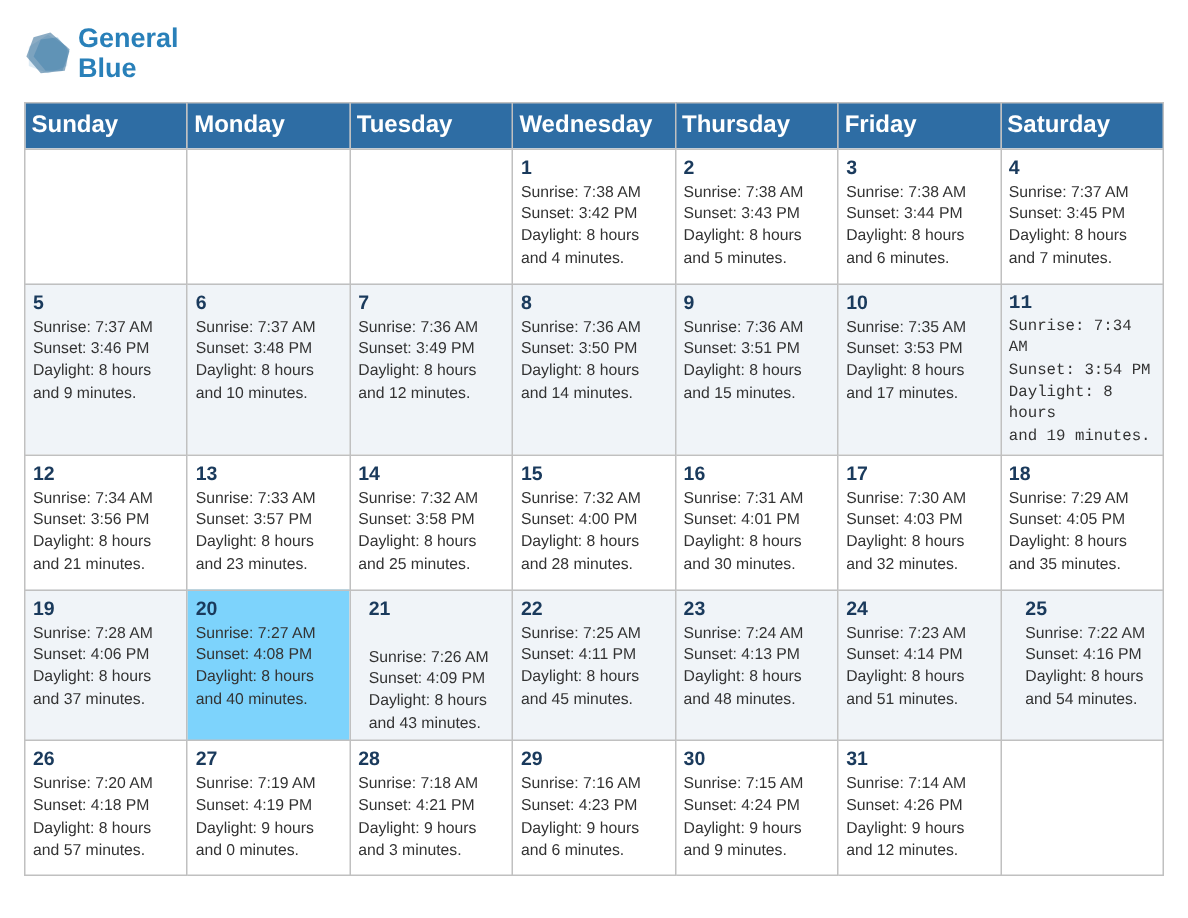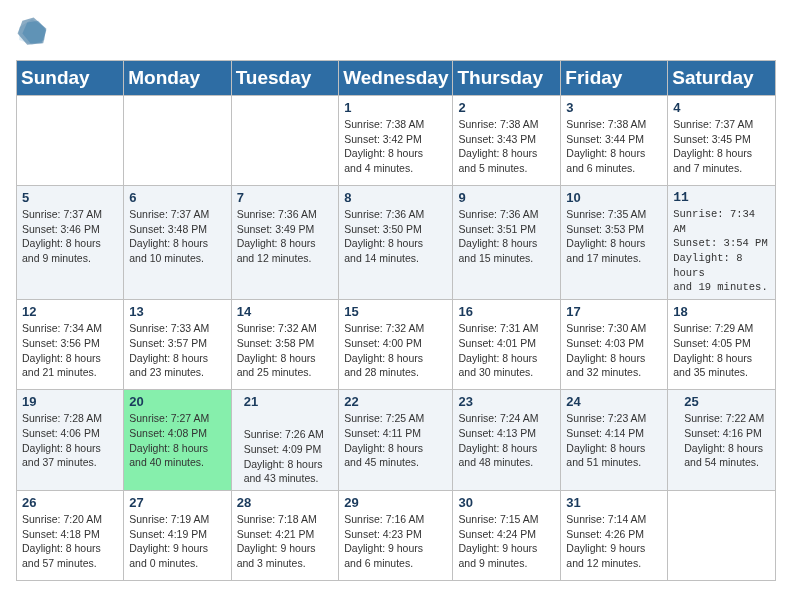--- a/index.html
+++ b/index.html
@@ -49,21 +49,21 @@
     .calendar {
       width: 100%;
       border-collapse: collapse;
       font-size: 11px;
     }
     .calendar th {
       background: #2e6da4;
       color: #fff;
       padding: 6px 4px;
       text-align: left;
-      font-size: 19px;
+      font-size: 16px;
       font-weight: bold;
       border: 1px solid #c0c0c0;
     }
     .calendar td {
       border: 1px solid #c0c0c0;
       vertical-align: top;
       padding: 4px 5px;
       width: calc(100% / 7);
       background: #fff;
       min-height: 90px;
@@ -90,20 +90,25 @@
 </head>
 <body>
 
 <div class="header">
   <div class="logo">
     <svg class="logo-icon" viewBox="0 0 40 40">
       <polygon points="20,4 36,14 36,30 20,36 4,30 4,14" fill="#2980b9" opacity="0.15"></polygon>
       <polygon points="28,6 38,18 32,34 18,34 8,22 14,8" fill="#2980b9" opacity="0.3"></polygon>
       <polygon points="22,2 38,16 34,34 14,36 2,22 8,6" fill="#1a5a8a" opacity="0.5"></polygon>
     </svg>
+    <div>
+      <div class="logo-text">
+        <span>General</span><br><span style="color:#2980b9">Blue</span>
+      </div>
+    </div>
   </div>
   <div class="title-block">
     <div class="month-title"></div>
     <div class="location"></div>
   </div>
 </div>
 
 <table class="calendar">
   <thead>
     <tr id="weekday-header">
@@ -253,21 +258,21 @@
         </td>
       </tr>
       <tr>
         <td style="background: rgb(240, 244, 248);">
           <div class="day-num">19</div>
           <div class="day-info" style="white-space: pre-line;">Sunrise: 7:28 AM
 Sunset: 4:06 PM
 Daylight: 8 hours
 and 37 minutes.</div>
         </td>
-        <td style="background: #86efac;">
+        <td style="background: #7dd3fc;">
           <div class="day-num">20</div>
           <div class="day-info" style="white-space: pre-line;">Sunrise: 7:27 AM
 Sunset: 4:08 PM
 Daylight: 8 hours
 and 40 minutes.</div>
         </td>
         <td style="background: rgb(240, 244, 248); padding-left: 12px;">
           <div class="day-num">21</div>
           <div class="day-info" style="white-space: pre-line; margin-top: 18px;">Sunrise: 7:26 AM
 Sunset: 4:09 PM

